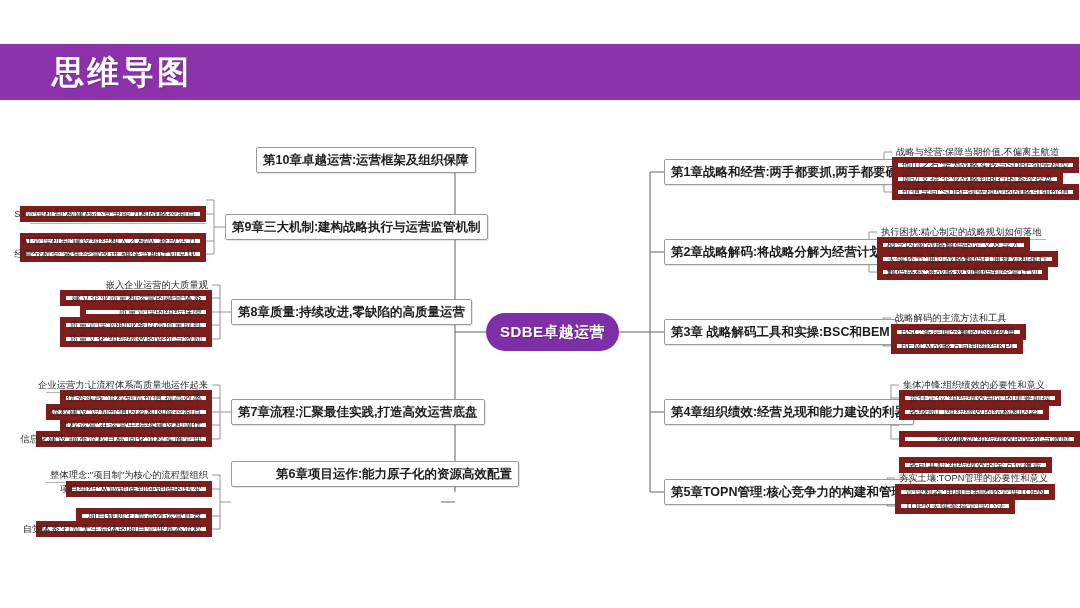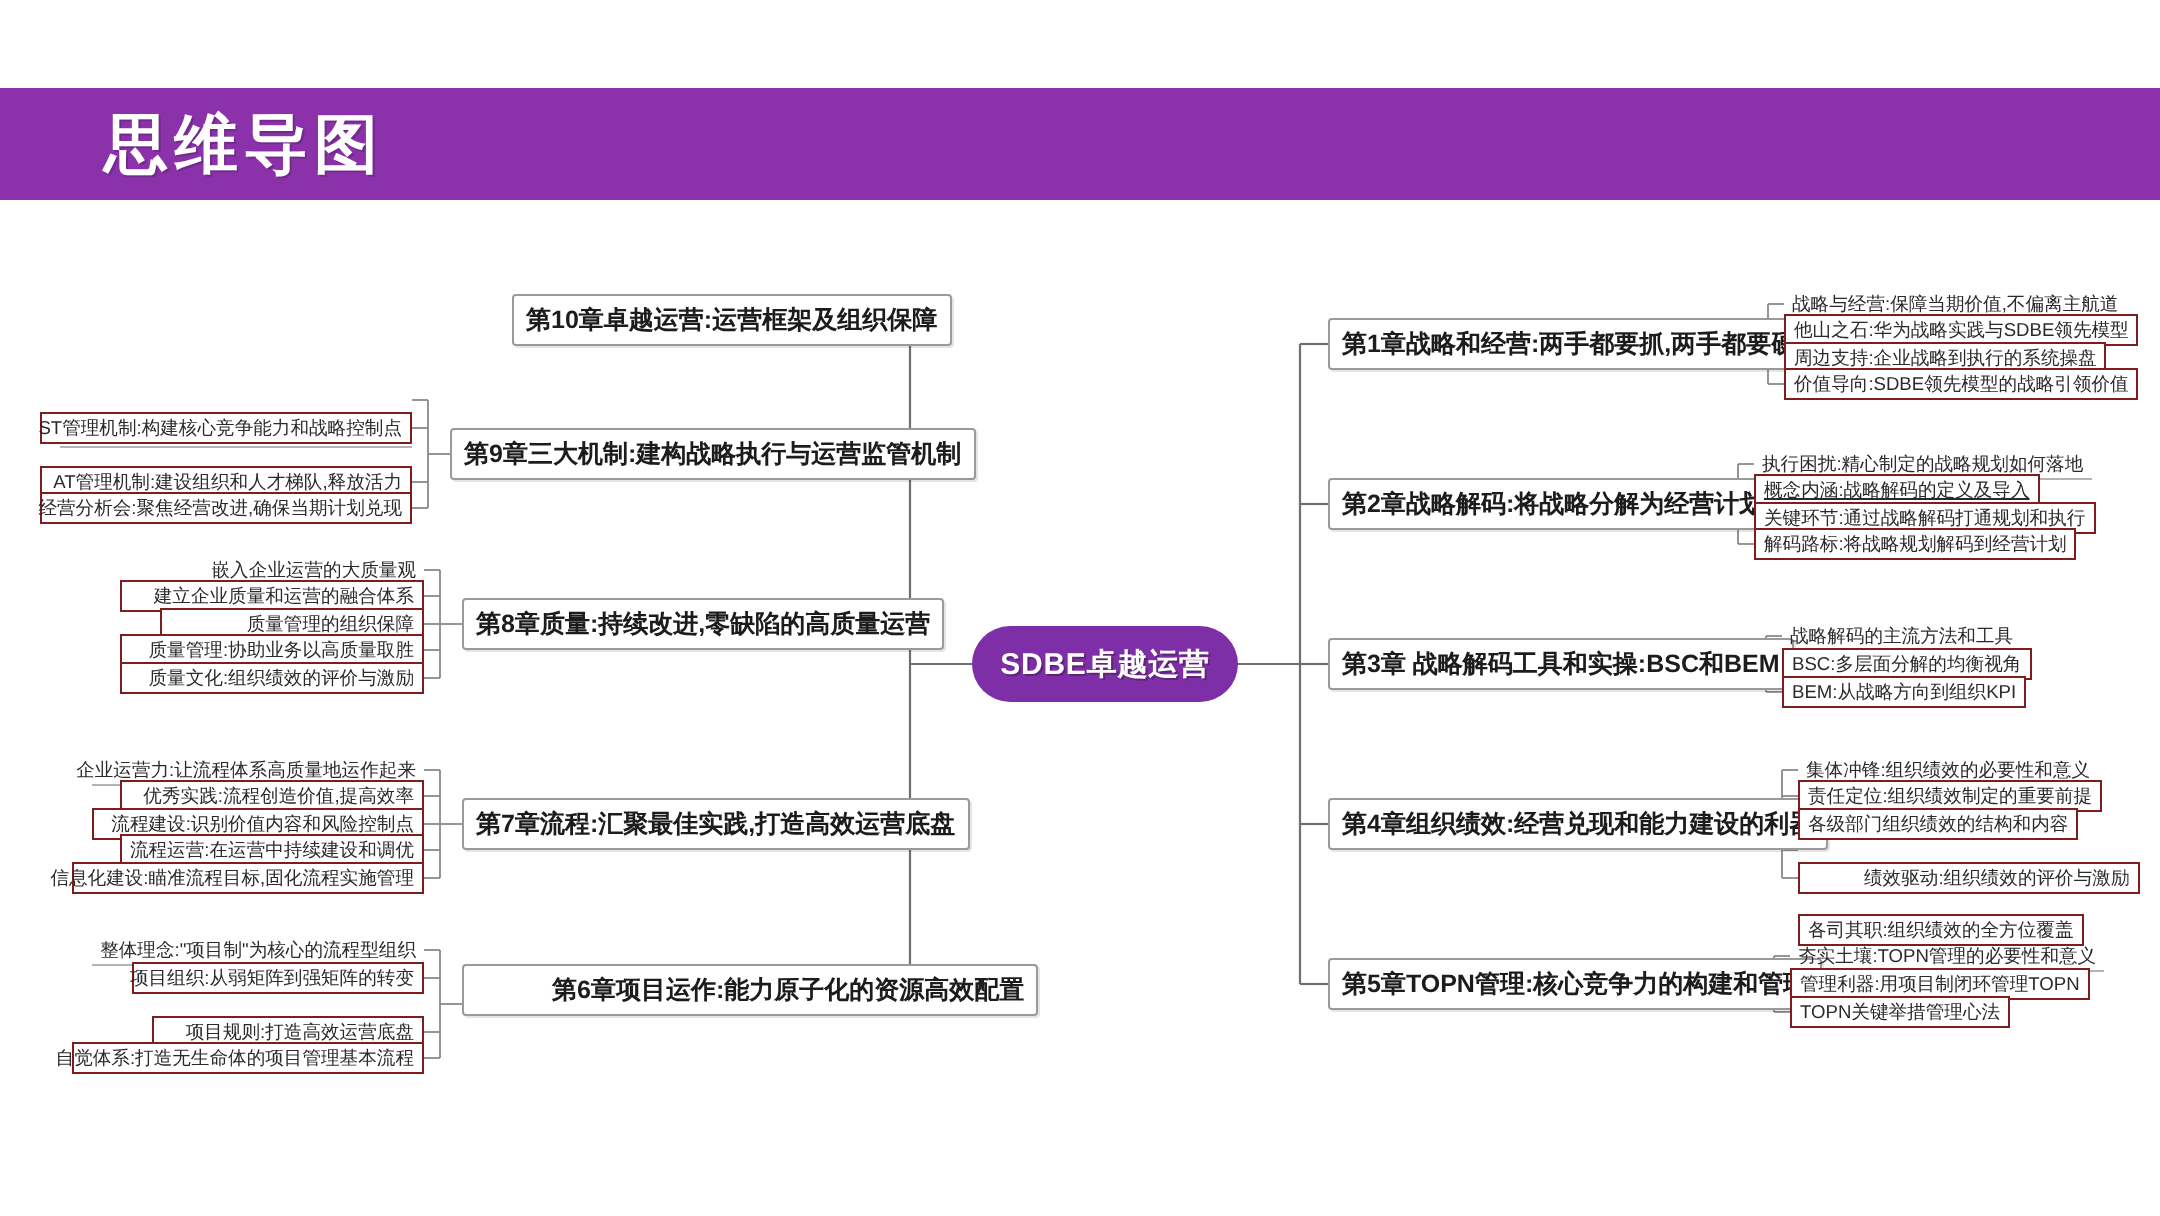--- a/index.html
+++ b/index.html
@@ -86,21 +86,21 @@
     white-space: nowrap;
     box-shadow: 1px 1px 0 rgba(0,0,0,0.10);
   }
   .chapter.right { justify-content: flex-start; }
   .chapter.left  { justify-content: flex-start; }
 
   
   .leaf {
     position: absolute;
     height: 16px;
-    border: 1px solid #7f1d1d;
+    border: 6px solid #7f1d1d;
     background: #ffffff;
     display: flex;
     align-items: center;
     padding: 0 4px;
     font-size: 9.3px;
     color: #2a2a2a;
     white-space: nowrap;
     line-height: 14px;
   }
   .leaf.first {
@@ -209,21 +209,21 @@
   <div class="chapter right" style="left:664px; top:319px;">第3章 战略解码工具和实操:BSC和BEM</div>
   <div class="chapter right" style="left:664px; top:399px;">第4章组织绩效:经营兑现和能力建设的利器</div>
   <div class="chapter right" style="left:664px; top:479px;">第5章TOPN管理:核心竞争力的构建和管理</div>
 
   <div class="leaf right first" style="left:892px; top:144px;">战略与经营:保障当期价值,不偏离主航道</div>
   <div class="leaf right" style="left:892px; top:157px;">他山之石:华为战略实践与SDBE领先模型</div>
   <div class="leaf right" style="left:892px; top:171px;">周边支持:企业战略到执行的系统操盘</div>
   <div class="leaf right" style="left:892px; top:184px;">价值导向:SDBE领先模型的战略引领价值</div>
 
   <div class="leaf right first" style="left:877px; top:224px;">执行困扰:精心制定的战略规划如何落地</div>
-  <div class="leaf right" style="left:877px; top:237px;text-decoration:underline;">概念内涵:战略解码的定义及导入</div>
+  <div class="leaf right" style="left:877px; top:237px;">概念内涵:战略解码的定义及导入</div>
   <div class="leaf right" style="left:877px; top:251px;">关键环节:通过战略解码打通规划和执行</div>
   <div class="leaf right" style="left:877px; top:264px;">解码路标:将战略规划解码到经营计划</div>
 
   <div class="leaf right first" style="left:891px; top:310px;">战略解码的主流方法和工具</div>
   <div class="leaf right" style="left:891px; top:324px;">BSC:多层面分解的均衡视角</div>
   <div class="leaf right" style="left:891px; top:338px;">BEM:从战略方向到组织KPI</div>
 
   <div class="leaf right first" style="left:899px; top:377px;">集体冲锋:组织绩效的必要性和意义</div>
   <div class="leaf right" style="left:899px; top:390px;">责任定位:组织绩效制定的重要前提</div>
   <div class="leaf right" style="left:899px; top:404px;">各级部门组织绩效的结构和内容</div>
@@ -231,21 +231,21 @@
   <div class="leaf right" style="left:899px; top:431px;padding-left:32px;">绩效驱动:组织绩效的评价与激励</div>
 
   <div class="leaf right first" style="left:895px; top:470px;">夯实土壤:TOPN管理的必要性和意义</div>
   <div class="leaf right" style="left:895px; top:484px;">管理利器:用项目制闭环管理TOPN</div>
   <div class="leaf right" style="left:895px; top:498px;">TOPN关键举措管理心法</div>
 
   <div class="chapter left" style="left:256px; top:147px;">第10章卓越运营:运营框架及组织保障</div>
   <div class="chapter left" style="left:225px; top:214px;">第9章三大机制:建构战略执行与运营监管机制</div>
   <div class="chapter left" style="left:231px; top:299px;">第8章质量:持续改进,零缺陷的高质量运营</div>
   <div class="chapter left" style="left:231px; top:399px;">第7章流程:汇聚最佳实践,打造高效运营底盘</div>
-  <div class="chapter left" style="left:231px; top:482px;padding-left:44px;">第6章项目运作:能力原子化的资源高效配置</div>
+  <div class="chapter left" style="left:231px; top:461px;padding-left:44px;">第6章项目运作:能力原子化的资源高效配置</div>
 
   <div class="leaf left first" style="left:30px; top:192px; width:176px;margin-top:16px;">战略审视会:着眼阶段性战略纠偏</div>
   <div class="leaf left" style="left:20px; top:206px; width:186px;">ST管理机制:构建核心竞争能力和战略控制点</div>
   <div class="leaf left" style="left:20px; top:233px; width:186px;">AT管理机制:建设组织和人才梯队,释放活力</div>
   <div class="leaf left" style="left:20px; top:246px; width:186px;padding-left:44px;">经营分析会:聚焦经营改进,确保当期计划兑现</div>
 
   <div class="leaf left first" style="left:70px; top:277px; width:142px;">嵌入企业运营的大质量观</div>
   <div class="leaf left" style="left:60px; top:290px; width:152px;">建立企业质量和运营的融合体系</div>
   <div class="leaf left" style="left:80px; top:304px; width:132px;">质量管理的组织保障</div>
   <div class="leaf left" style="left:60px; top:317px; width:152px;">质量管理:协助业务以高质量取胜</div>

